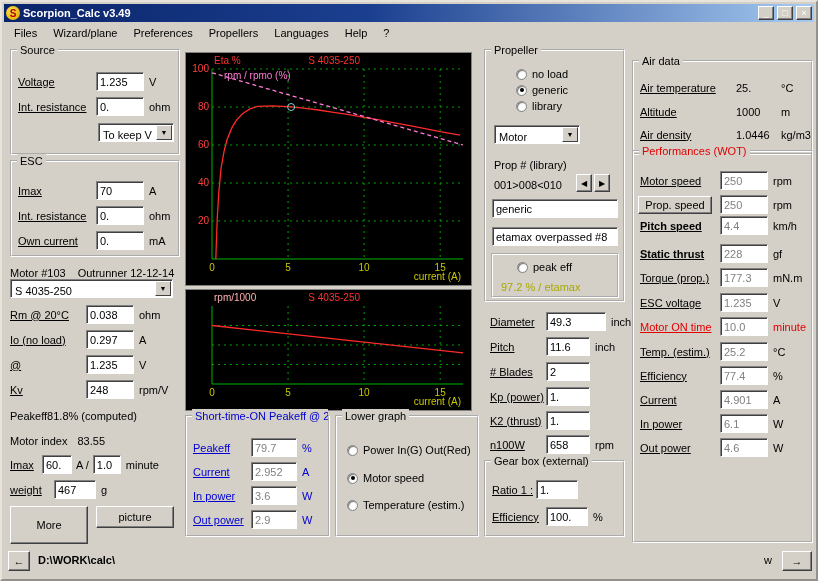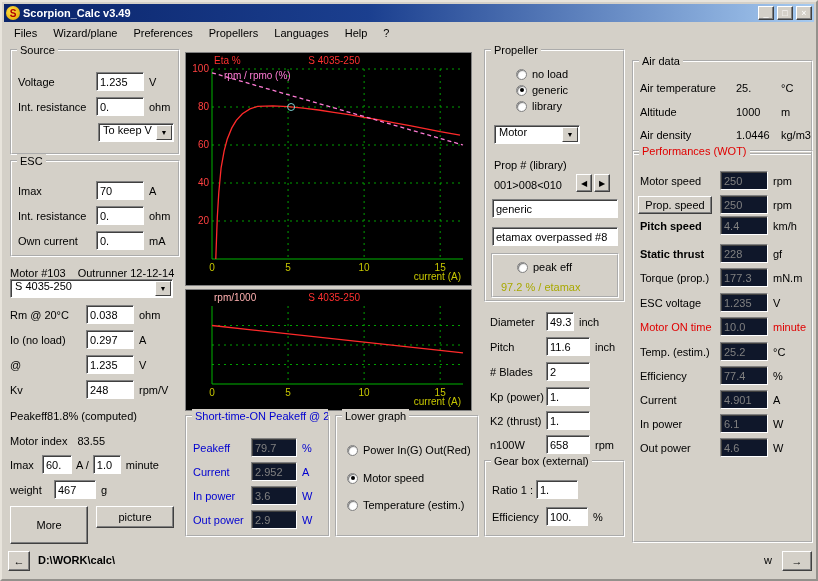--- a/index.html
+++ b/index.html
@@ -8,26 +8,26 @@
 #win{position:relative;width:818px;height:581px;background:#d4d0c8;border:2px outset #e8e4dc;overflow:hidden;}
 #titlebar{position:absolute;left:2px;top:2px;right:2px;height:18px;background:linear-gradient(90deg,#0a246a 0%,#1b3f8f 45%,#a6caf0 100%);display:flex;align-items:center;gap:3px;padding:0 2px;color:#fff;}
 #titlebar .t{font-weight:bold;font-size:11px;flex:1;white-space:nowrap;}
 #appicon{width:14px;height:14px;border-radius:50%;background:radial-gradient(circle at 35% 35%,#ffe040,#e0a000);color:#b00000;font-weight:bold;font-size:10px;display:flex;align-items:center;justify-content:center;flex:none;}
 .wbtn{width:16px;height:14px;font-size:9px;line-height:1;padding:0;}
 #menubar{position:absolute;left:2px;top:21px;right:2px;height:19px;display:flex;align-items:center;padding-left:2px;background:#d4d0c8;}
 .menu-item{padding:2px 8px;white-space:nowrap;}
 .group{position:absolute;border:2px groove #ffffff;}
 .legend{position:absolute;top:-8px;left:5px;background:#d4d0c8;padding:0 3px;white-space:nowrap;line-height:14px;max-width:136px;overflow:hidden;}
 .frow{position:absolute;display:flex;align-items:center;height:19px;white-space:nowrap;}
-.lbl{flex:none;}
+.lbl{flex:none;text-decoration:underline;}
 .unit{margin-left:5px;flex:none;}
 .field{flex:none;display:inline-flex;align-items:center;height:19px;padding:0 3px;background:#fff;border:1px solid;border-color:#808080 #ffffff #ffffff #808080;box-shadow:inset 1px 1px 0 #404040;overflow:hidden;}
-.disp{background:#0f172a;color:#808080;}
+.disp{background:#ffffff;color:#808080;}
 .btn{display:inline-flex;align-items:center;justify-content:center;background:#d4d0c8;border:1px solid;border-color:#ffffff #404040 #404040 #ffffff;box-shadow:inset -1px -1px 0 #808080;cursor:default;white-space:nowrap;}
-.combo{position:absolute;display:flex;align-items:flex-start;height:19px;padding:0 18px 0 4px;background:#fff;border:1px solid;border-color:#808080 #ffffff #ffffff #808080;box-shadow:inset 1px 1px 0 #404040;white-space:nowrap;}
+.combo{position:absolute;display:flex;align-items:flex-end;height:19px;padding:0 18px 0 4px;background:#fff;border:1px solid;border-color:#808080 #ffffff #ffffff #808080;box-shadow:inset 1px 1px 0 #404040;white-space:nowrap;}
 .combo-btn{position:absolute;right:1px;top:1px;bottom:1px;width:16px;display:flex;align-items:center;justify-content:center;font-size:7px;background:#d4d0c8;border:1px solid;border-color:#ffffff #404040 #404040 #ffffff;}
 .radio{width:11px;height:11px;border-radius:50%;background:#fff;border:1px solid #808080;box-shadow:inset 1px 1px 1px rgba(64,64,64,.7);position:relative;flex:none;}
 .radio.sel::after{content:"";position:absolute;left:2.5px;top:2.5px;width:4px;height:4px;border-radius:50%;background:#000;}
 .rrow{position:absolute;display:flex;align-items:center;gap:5px;white-space:nowrap;height:14px;}
 .chart{position:absolute;background:#000;border:1px solid #808080;}
 .chart svg{display:block;}
 .blue{color:#0000d0;}
 .redtxt{color:#e00000;}
 .bold{font-weight:bold;}
 .olive{color:#a8a800;}
@@ -269,21 +269,21 @@
         <span>peak eff</span>
       </div>
       <div class="frow olive" style="left:8px;top:22px">
         <span>97.2 % / etamax</span>
       </div>
     </div>
   </div>
 
   <div class="frow" style="left:488px;top:310px">
     <span class="lbl" style="width:56px">Diameter</span>
-    <span class="field" style="width:28px">49.3</span>
+    <span class="field" style="width:60px">49.3</span>
     <span class="unit">inch</span>
   </div>
   <div class="frow" style="left:488px;top:335px">
     <span class="lbl" style="width:56px">Pitch</span>
     <span class="field" style="width:44px">11.6</span>
     <span class="unit">inch</span>
   </div>
   <div class="frow" style="left:488px;top:360px">
     <span class="lbl" style="width:56px"># Blades</span>
     <span class="field" style="width:44px">2</span>

